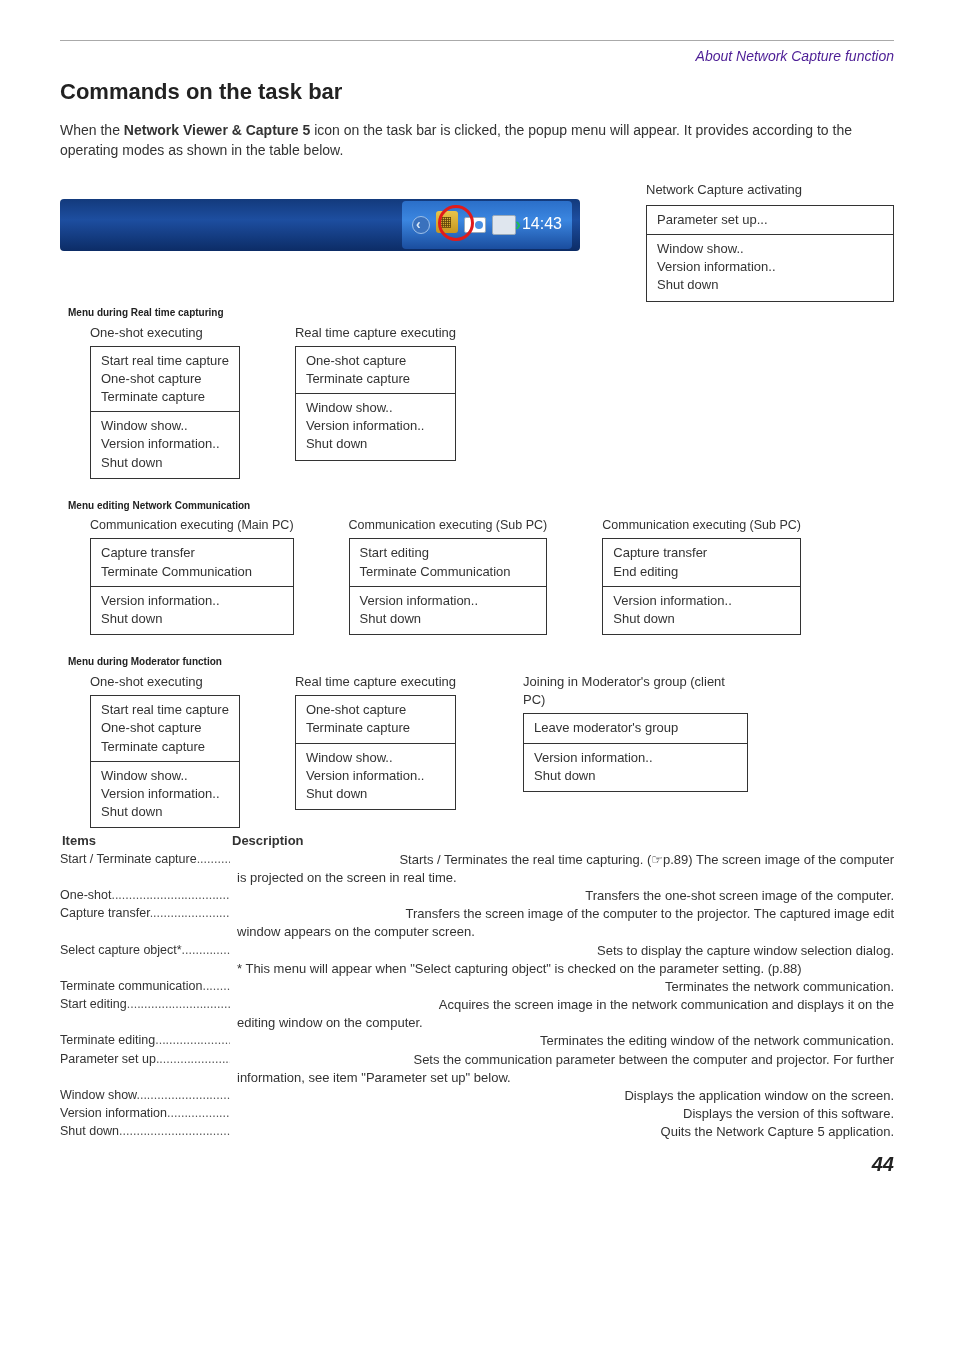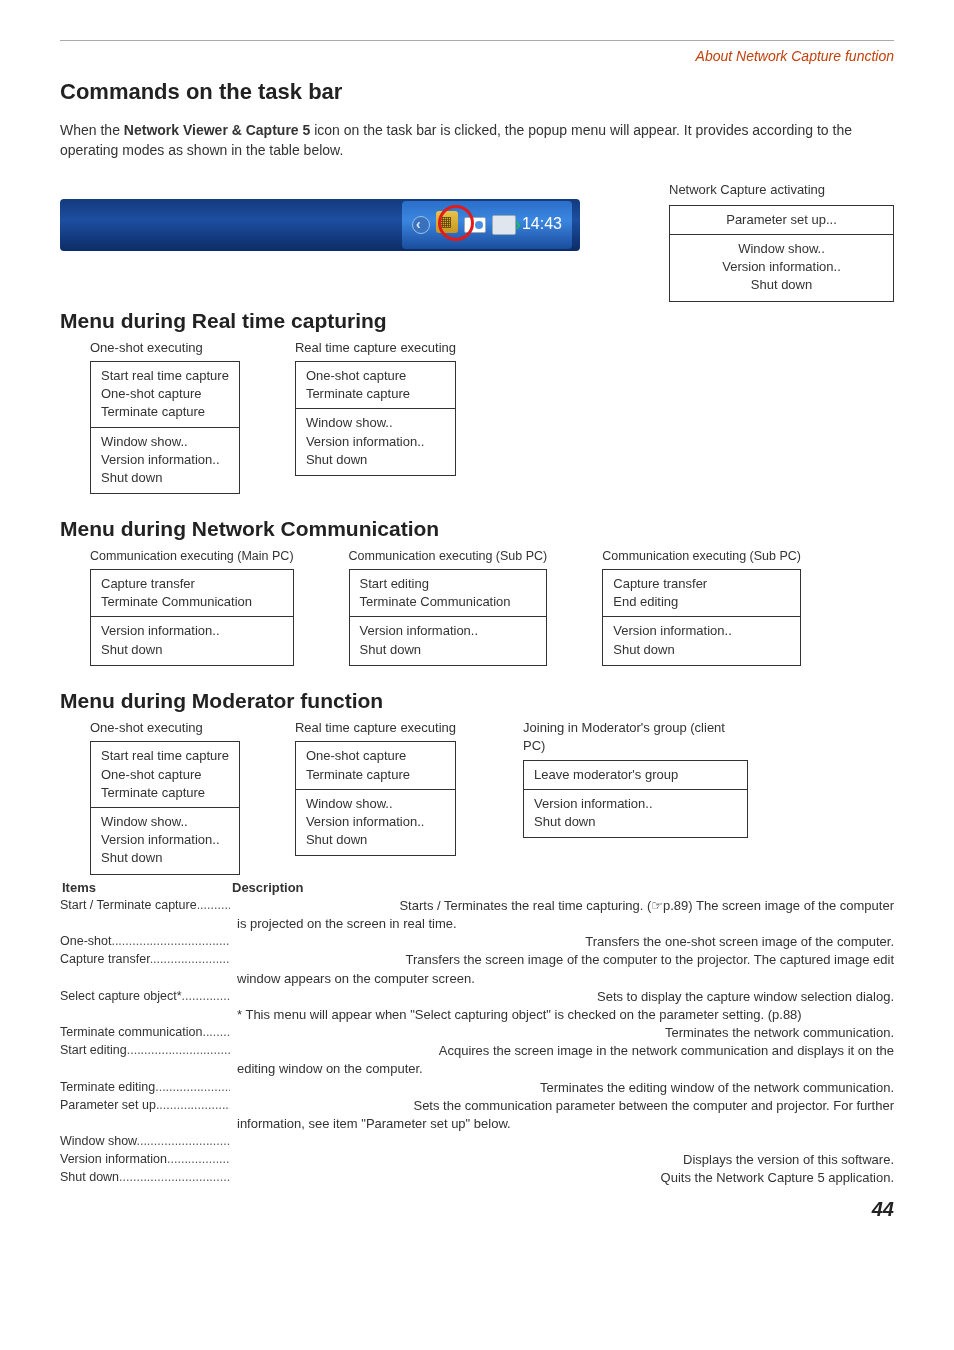--- a/index.html
+++ b/index.html
@@ -11,21 +11,21 @@
     line-height: 1.4;
   }
   .header-line {
     border-top: 1px solid #aaa;
     margin-bottom: 6px;
   }
   .top-right {
     text-align: right;
     font-style: italic;
     font-size: 14px;
-    color: #c2410c;
+    color: #4c1d95;
     margin-bottom: 10px;
   }
   h1.section-heading {
     font-size: 22px;
     font-weight: bold;
     color: #222;
     margin: 0 0 14px 0;
   }
   .intro {
     font-size: 14px;
@@ -106,38 +106,38 @@
   .tray-icon.monitor::after{
     content:"›";
     position:absolute; right:-6px; top:-4px;
     color:#2b5; font-size:18px; font-weight:bold;
   }
   .tray-time { color:#fff; font-size:16px; font-weight:500; }
   .row { display:flex; align-items:flex-start; }
   .note-right {
     font-size:13px;
     margin-left:auto;
-    width:225px;
+    width:248px;
   }
   .menu-box {
     border:1px solid #333;
     padding:5px 10px 6px 10px;
     display:inline-block;
     font-size:13px;
     background:#fff;
   }
   .menu-box .div {
     border-top:1px solid #333;
     margin:5px -10px;
   }
   h3.sub {
     font-weight:bold;
-    font-size:21px;
+    font-size:10px;
     color:#222;
-    margin:20px 0 4px 0;
+    margin:20px 0 4px 8px;
   }
   .col-group {
     display:flex;
     gap:55px;
     align-items:flex-start;
     margin-left:30px;
   }
   .col { display:flex; flex-direction:column; gap:4px; }
   .col-label {
     font-size:13px;
@@ -205,21 +205,21 @@
           <span class="tray-icon kjv"></span>
         </span>
         <span class="tray-icon slider"></span>
         <span class="tray-icon monitor"></span>
         <span class="tray-time">14:43</span>
       </div>
     </div>
   </div>
   <div class="note-right">
     <div style="margin-bottom:6px;">Network Capture activating</div>
-    <div class="menu-box" style="display:block;text-align:center;">
+    <div class="menu-box" style="display:block;">
       <div>Parameter set up...</div>
       <div class="div"></div>
       <div>Window show..</div>
       <div>Version information..</div>
       <div>Shut down</div>
     </div>
   </div>
 </div>
 
 <h3 class="sub" style="margin-top:4px;">Menu during Real time capturing</h3>
@@ -242,21 +242,21 @@
       <div>One-shot capture</div>
       <div>Terminate capture</div>
       <div class="div"></div>
       <div>Window show..</div>
       <div>Version information..</div>
       <div>Shut down</div>
     </div>
   </div>
 </div>
 
-<h3 class="sub">Menu during Network Communication</h3>
+<h3 class="sub">Menu editing Network Communication</h3>
 <div class="col-group">
   <div class="col">
     <div class="col-label small">Communication executing (Main PC)</div>
     <div class="menu-box">
       <div>Capture transfer</div>
       <div>Terminate Communication</div>
       <div class="div"></div>
       <div>Version information..</div>
       <div>Shut down</div>
     </div>
@@ -357,20 +357,21 @@
       <div class="term"><span>Terminate editing</span><span class="dots">..............................</span></div>
       <div class="def">Terminates the editing window of the network communication.</div>
     </div>
     <div class="row2">
       <div class="term"><span>Parameter set up</span><span class="dots">...............................</span></div>
       <div class="def">Sets the communication parameter between the computer and projector. For further</div>
     </div>
     <div class="cont">information, see item "Parameter set up" below.</div>
     <div class="row2">
       <div class="term"><span>Window show</span><span class="dots">....................................</span></div>
+      <div class="def">Displays the application window on the screen.</div>
     </div>
     <div class="row2">
       <div class="term"><span>Version information</span><span class="dots">............................</span></div>
       <div class="def">Displays the version of this software.</div>
     </div>
     <div class="row2">
       <div class="term"><span>Shut down</span><span class="dots">..........................................</span></div>
       <div class="def">Quits the Network Capture 5 application.</div>
     </div>
   </div>

